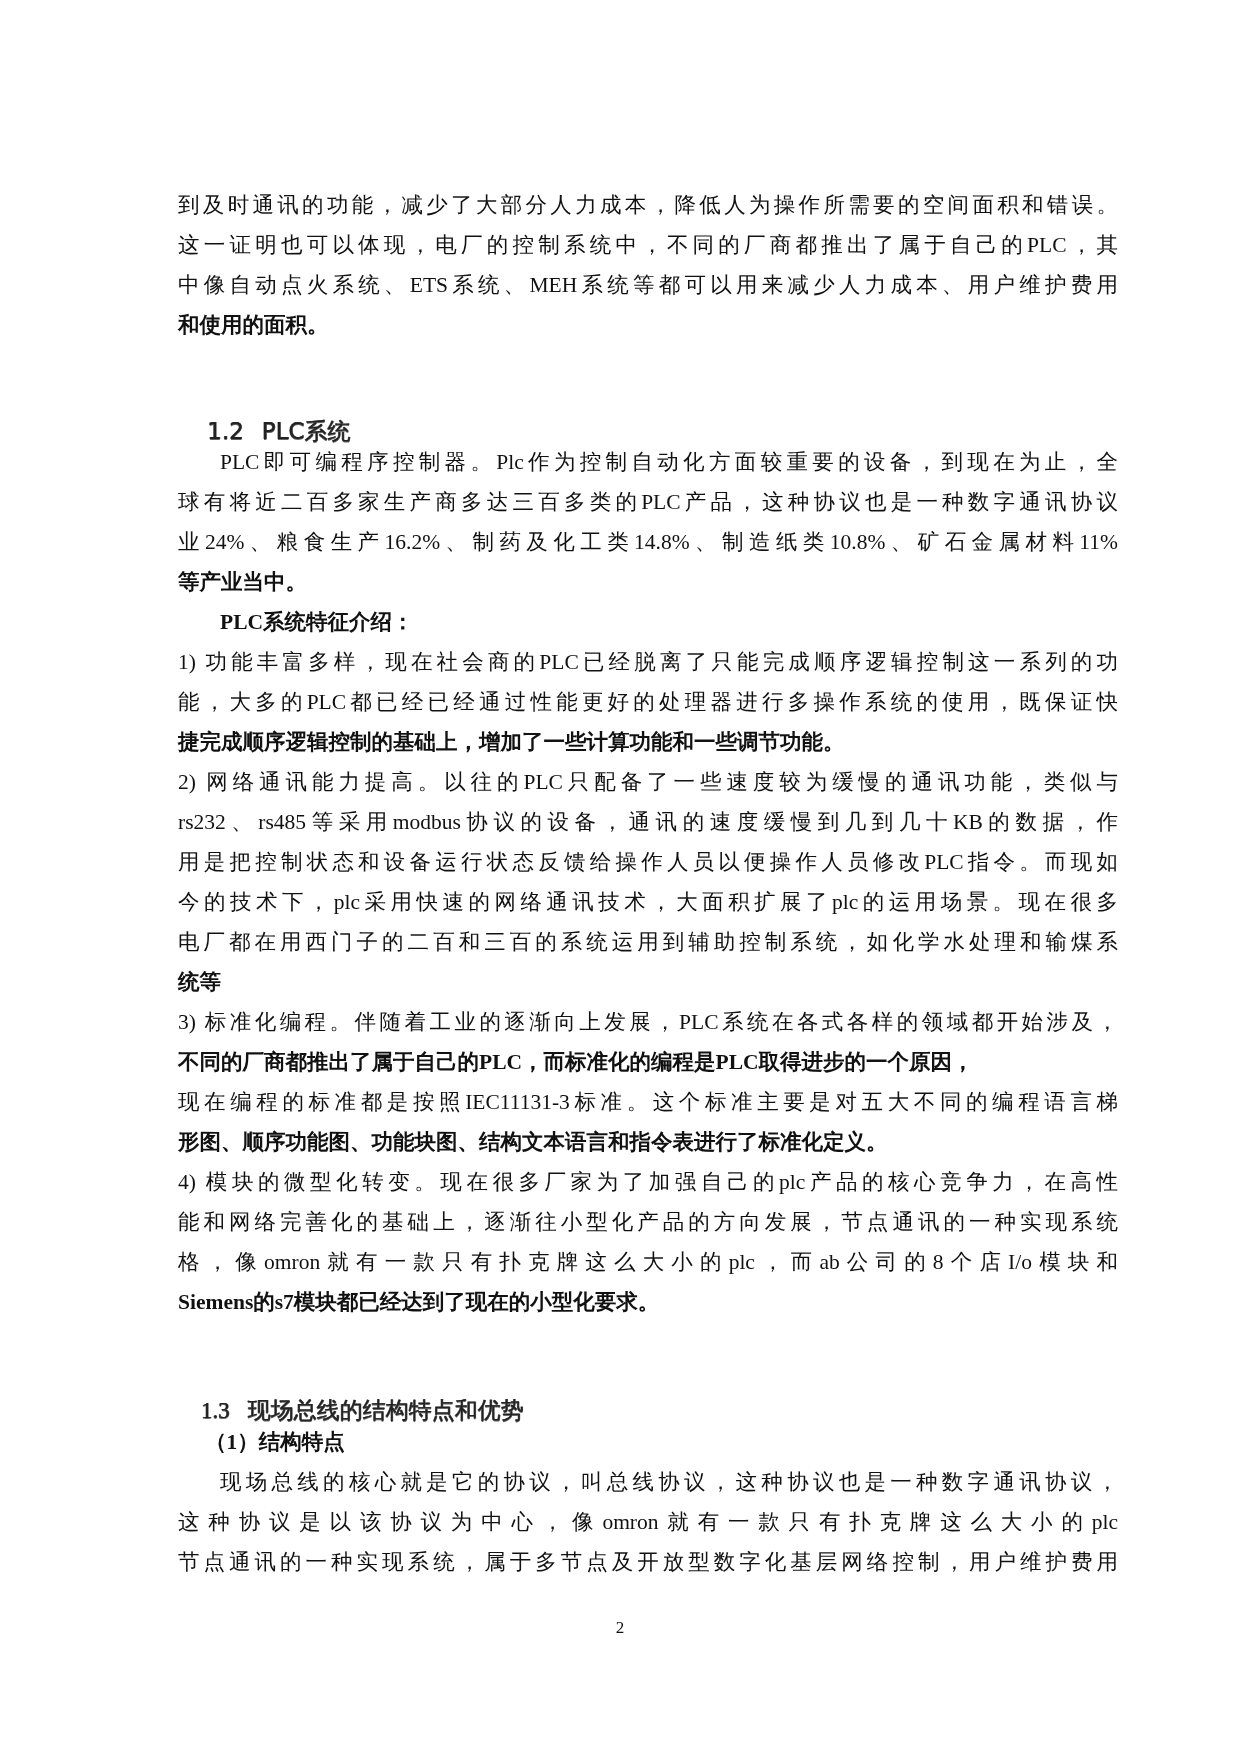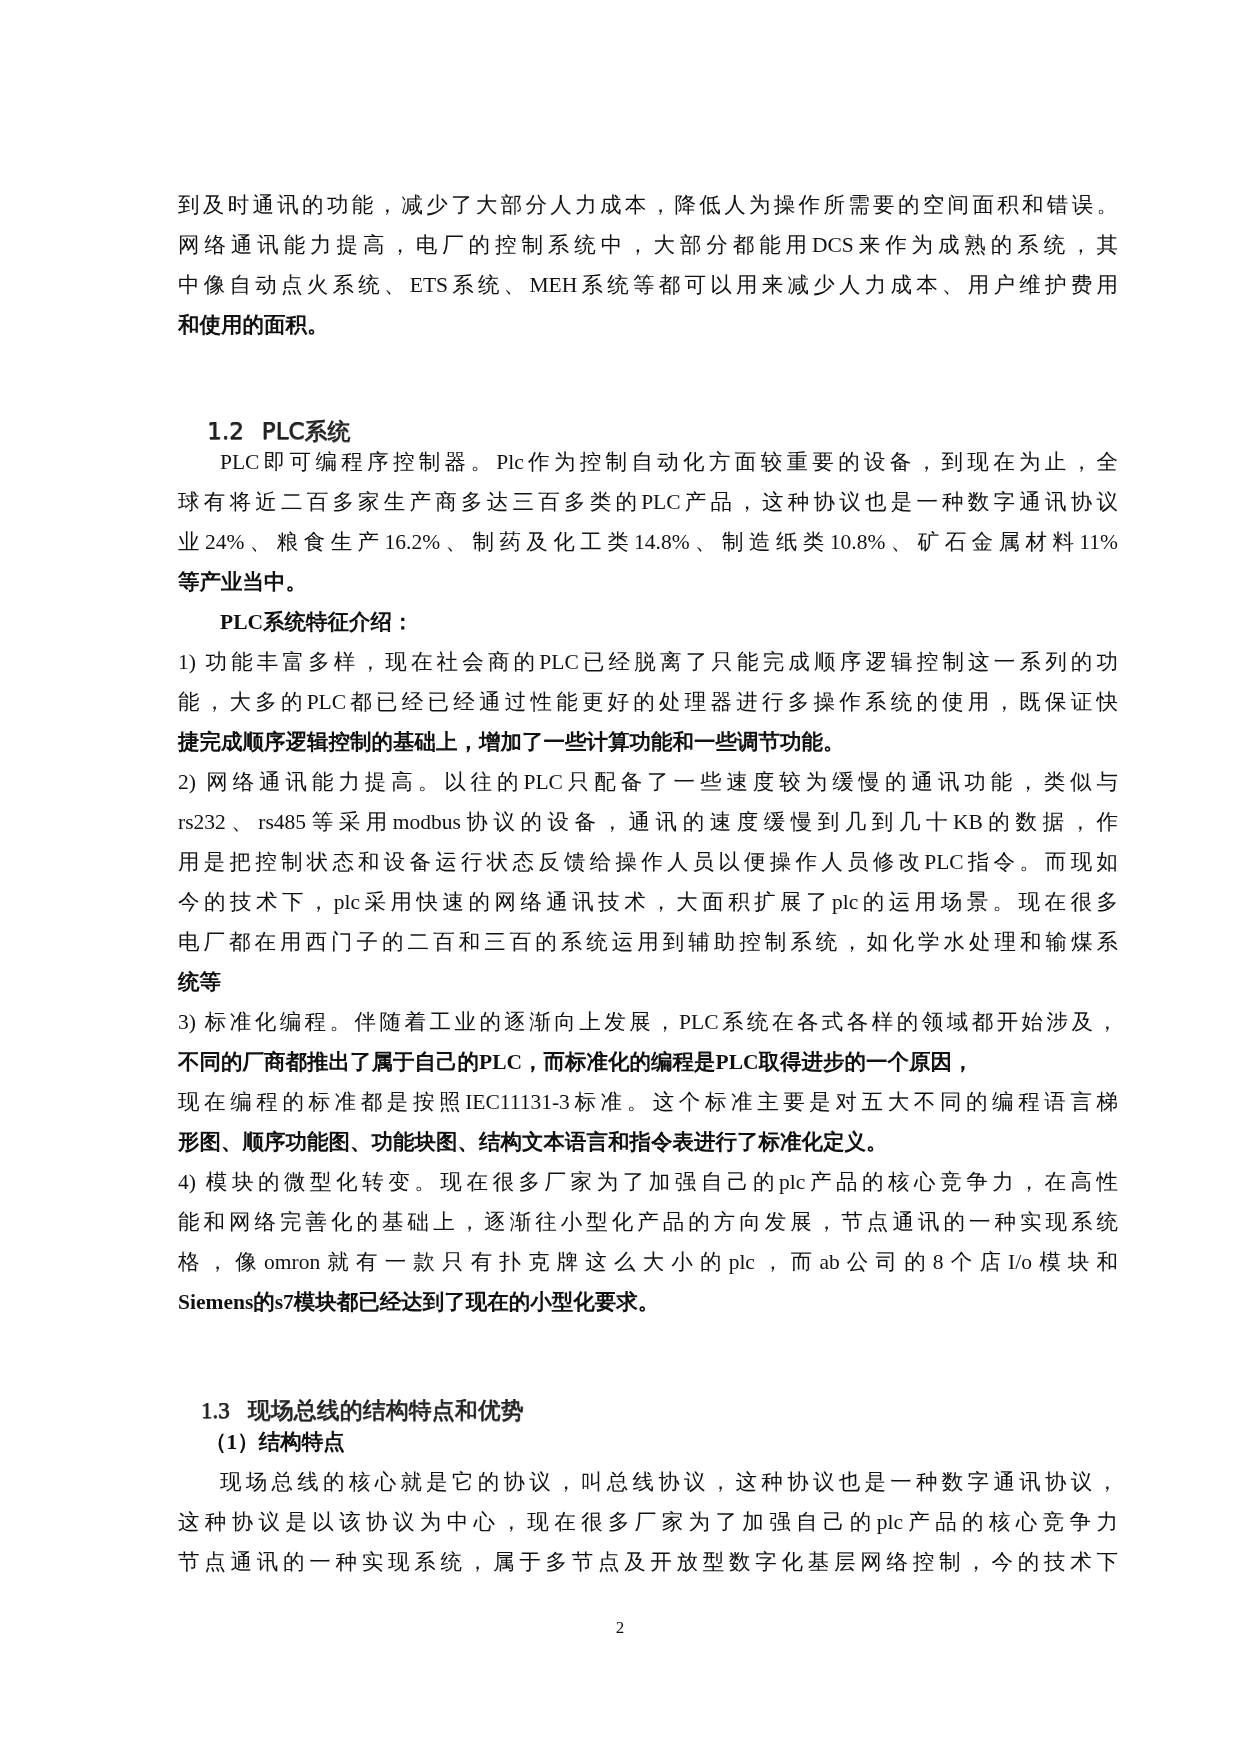--- a/index.html
+++ b/index.html
@@ -28,21 +28,21 @@
     font-family: "Liberation Serif", serif; font-size: 17px; color: #111;
   }
 </style>
 </head>
 <body>
 
 <div class="page">
 
   <div>
     <div class="line" style="top:190px">到及时通讯的功能，减少了大部分人力成本，降低人为操作所需要的空间面积和错误。</div>
-    <div class="line" style="top:230px">网络通讯能力提高，电厂的控制系统中，大部分都能用DCS来作为成熟的系统，其</div>
+    <div class="line" style="top:230px">这一证明也可以体现，电厂的控制系统中，不同的厂商都推出了属于自己的PLC，其</div>
     <div class="line" style="top:270px">中像自动点火系统、ETS系统、MEH系统等都可以用来减少人力成本、用户维护费用</div>
     <div class="line last" style="top:310px">和使用的面积。</div>
   </div>
 
   <div class="heading" style="top:380px">
     <span class="num">1.2</span><span>PLC系统</span>
   </div>
 
   <div>
     <div class="line indent" style="top:447px">PLC即可编程序控制器。Plc作为控制自动化方面较重要的设备，到现在为止，全</div>
@@ -83,18 +83,18 @@
   </div>
 
   <div class="heading h13" style="top:1360px">
     <span class="num">1.3</span><span>现场总线的结构特点和优势</span>
   </div>
 
   <div class="line indent last" style="top:1427px; left:205px;">（1）结构特点</div>
 
   <div>
     <div class="line indent" style="top:1467px">现场总线的核心就是它的协议，叫总线协议，这种协议也是一种数字通讯协议，</div>
-    <div class="line" style="top:1507px">这种协议是以该协议为中心，现在很多厂家为了加强自己的plc产品的核心竞争力</div>
-    <div class="line" style="top:1547px">节点通讯的一种实现系统，属于多节点及开放型数字化基层网络控制，今的技术下</div>
+    <div class="line" style="top:1507px">这种协议是以该协议为中心，像omron就有一款只有扑克牌这么大小的plc</div>
+    <div class="line" style="top:1547px">节点通讯的一种实现系统，属于多节点及开放型数字化基层网络控制，用户维护费用</div>
   </div>
 
   <div class="page-number">2</div>
 </div>
 
 </body></html>

